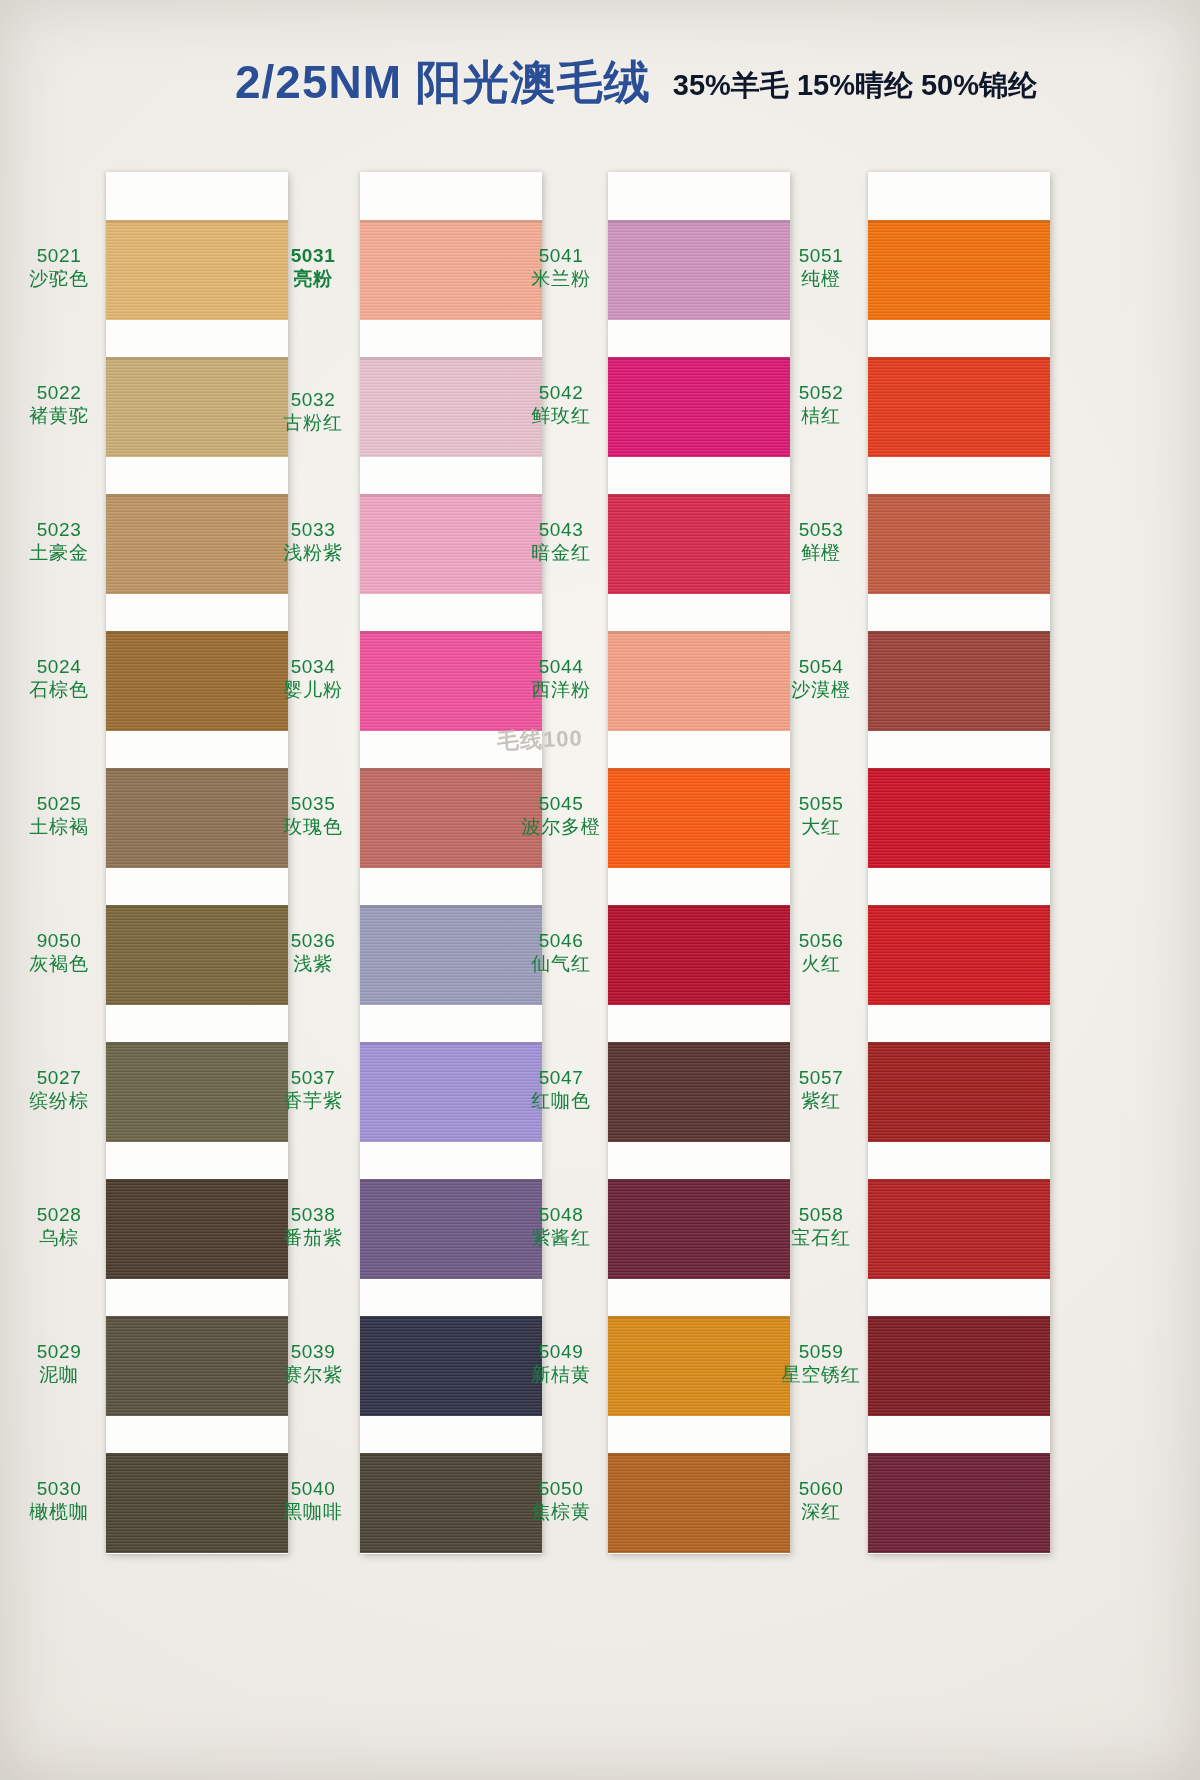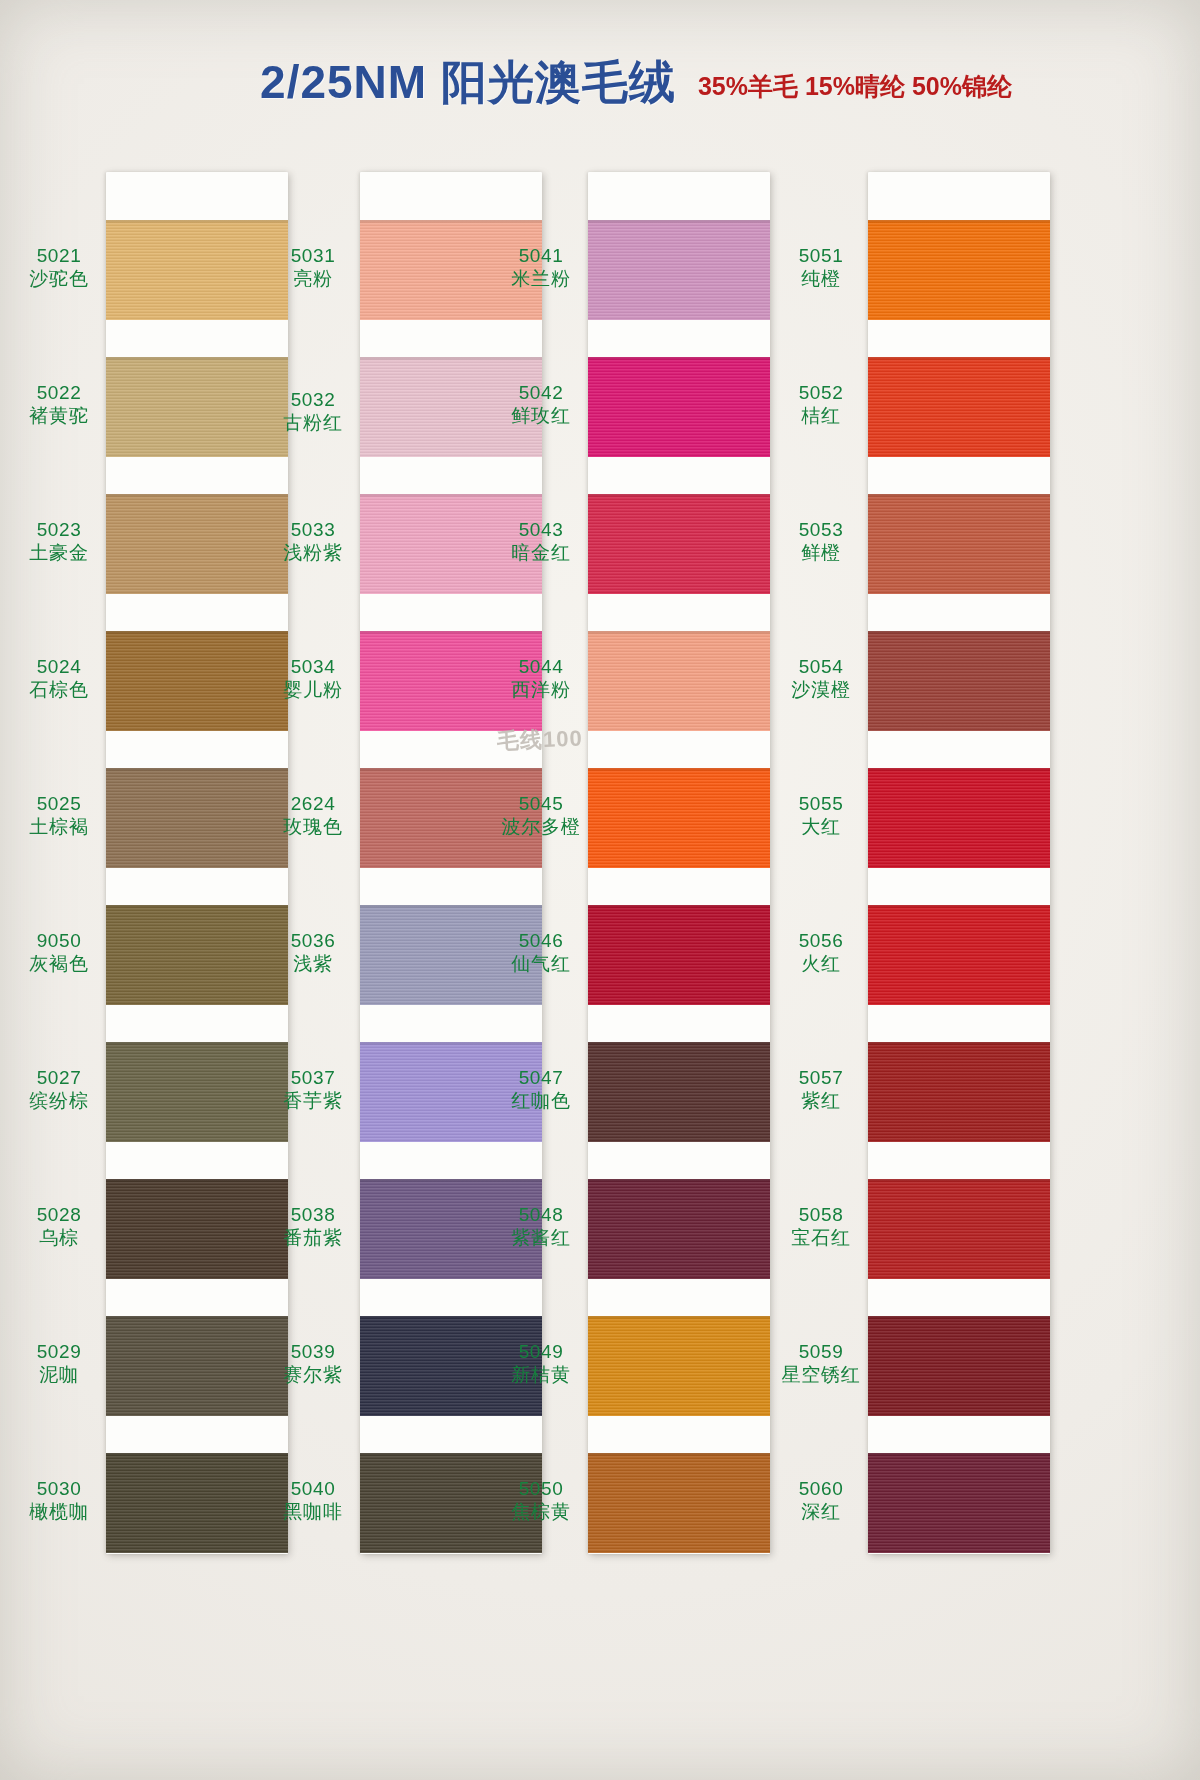--- a/index.html
+++ b/index.html
@@ -28,35 +28,35 @@
     display:flex;align-items:baseline;justify-content:center;gap:22px;
     white-space:nowrap;
     margin-left:36px;
   }
   .main-title{
     font-size:46px;font-weight:bold;color:#2b4f96;
     letter-spacing:1px;
     text-shadow:1px 1px 0 rgba(255,255,255,.6);
   }
   .sub-title{
-    font-size:25px;font-weight:bold;color:#b91c1c;
+    font-size:29px;font-weight:bold;color:#0f172a;
     letter-spacing:0px;
     position:relative;top:-3px;
   }
 
   .board{
     position:absolute;left:0;top:150px;width:1200px;height:1420px;
   }
 
   .column{
     position:absolute;top:0;width:270px;height:1420px;
   }
   .col-0{left:18px;}
   .col-1{left:272px;}
-  .col-2{left:500px;}
+  .col-2{left:520px;}
   .col-3{left:780px;}
 
   .labels{
     position:absolute;left:0;top:0;width:86px;height:100%;
   }
   .card{
     position:absolute;left:88px;top:22px;width:182px;height:1382px;
     background:#fdfdfb;
     box-shadow:2px 2px 7px rgba(90,85,78,.30), -1px 0 3px rgba(120,115,105,.18);
     border-radius:1px;
@@ -168,38 +168,38 @@
         <div class="swatch" title="5025 土棕褐" style="top: 596px; height: 100px; background: rgb(142, 113, 83);"></div>
         <div class="swatch" title="5026 灰褐色" style="top: 733px; height: 100px; background: rgb(121, 102, 58);"></div>
         <div class="swatch" title="5027 缤纷棕" style="top: 870px; height: 100px; background: rgb(106, 100, 72);"></div>
         <div class="swatch" title="5028 乌棕" style="top: 1007px; height: 100px; background: rgb(75, 58, 44);"></div>
         <div class="swatch" title="5029 泥咖" style="top: 1144px; height: 100px; background: rgb(88, 80, 63);"></div>
         <div class="swatch" title="5030 橄榄咖" style="top: 1281px; height: 100px; background: rgb(75, 69, 50);"></div>
       </div>
     </div>
     <div class="column col-1">
       <div class="labels">
-        <div class="label" style="top: 94px;">
+        <div class="label" style="top: 94px; font-weight: bold;">
           <span class="code">5031</span>
           <span class="name">亮粉</span>
         </div>
         <div class="label" style="top: 231px; margin-top: 7px;">
           <span class="code">5032</span>
           <span class="name">古粉红</span>
         </div>
         <div class="label" style="top: 368px;">
           <span class="code">5033</span>
           <span class="name">浅粉紫</span>
         </div>
         <div class="label" style="top: 505px;">
           <span class="code">5034</span>
           <span class="name">婴儿粉</span>
         </div>
         <div class="label" style="top: 642px;">
-          <span class="code">2624</span>
+          <span class="code">5035</span>
           <span class="name">玫瑰色</span>
         </div>
         <div class="label" style="top: 779px;">
           <span class="code">5036</span>
           <span class="name">浅紫</span>
         </div>
         <div class="label" style="top: 916px;">
           <span class="code">5037</span>
           <span class="name">香芋紫</span>
         </div>

